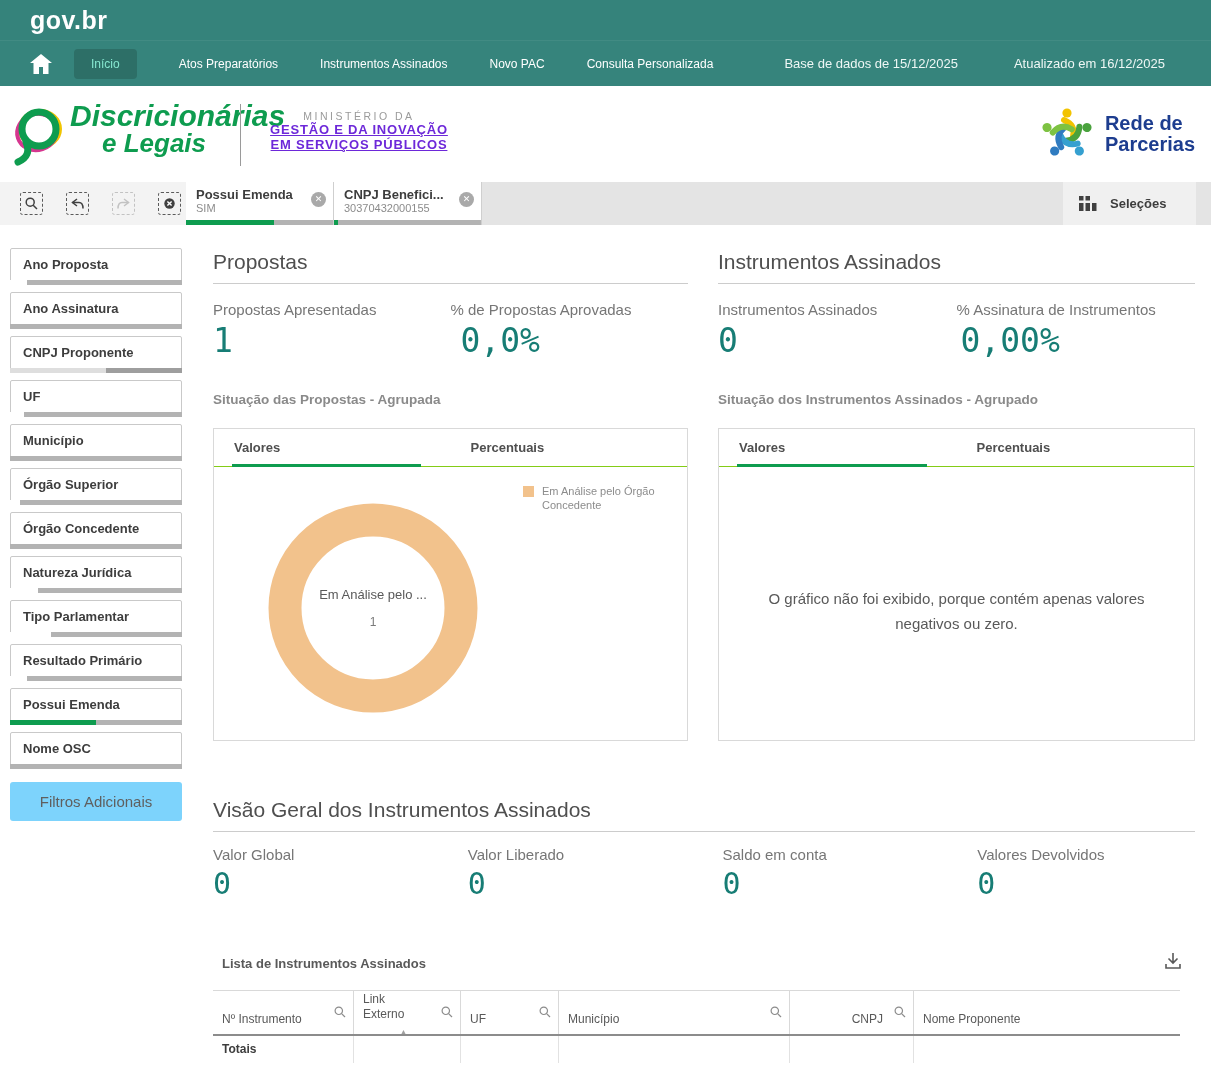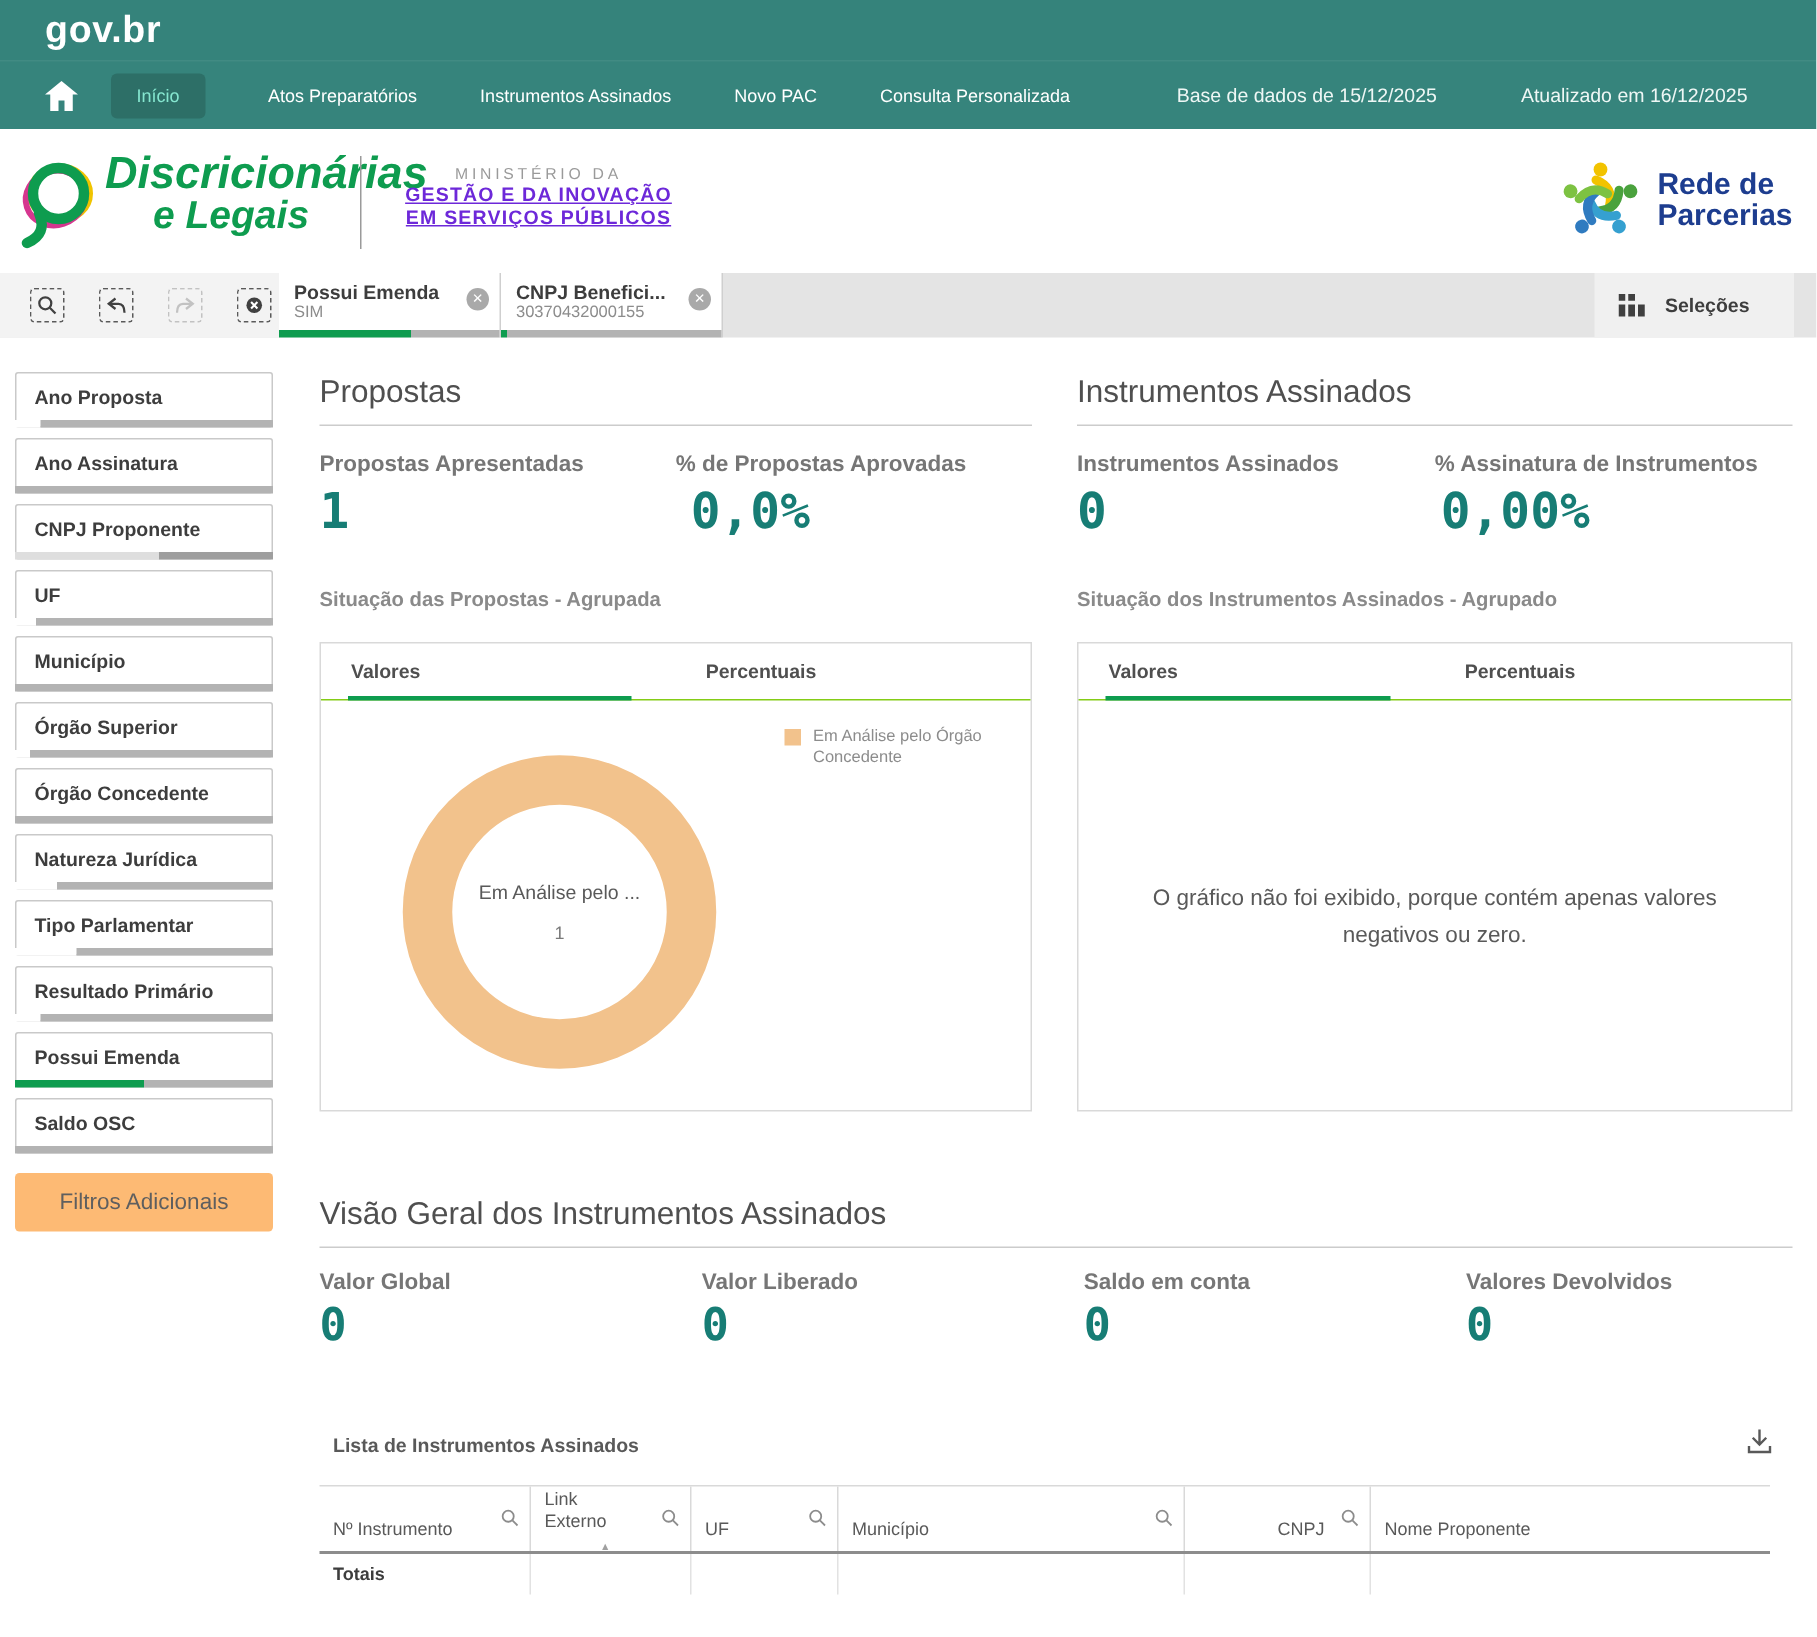--- a/index.html
+++ b/index.html
@@ -49,29 +49,29 @@
                     display:flex; align-items:center; gap:13px; padding-left:16px; cursor:pointer; }
   .selections-label { font-weight:bold; font-size:13px; color:#3d3d3d; }
 
   
   .sidebar { position:absolute; left:10px; top:248px; width:172px; }
   .filterbox { position:relative; height:37px; margin-bottom:7px; border:1px solid #c9c9c9; border-radius:2px;
                background:#fff; cursor:pointer; }
   .fb-label { font-size:13px; font-weight:bold; color:#3d3d3d; padding:8px 0 0 12px; white-space:nowrap; overflow:hidden; }
   .fb-bar { position:absolute; left:-1px; right:-1px; bottom:-1px; height:5px; display:flex; }
   .fb-bar div { height:100%; }
-  .filters-btn { margin-top:4px; height:39px; background:#fdba74; border-radius:3px; color:#5f5f5f;
+  .filters-btn { margin-top:4px; height:39px; background:#7dd3fc; border-radius:3px; color:#5f5f5f;
                  font-size:15px; display:flex; align-items:center; justify-content:center; cursor:pointer; }
 
   
   .kpi-sec { position:absolute; }
   .sec-title { font-size:21px; font-weight:400; color:#4f4f4f; }
   .sec-rule { border:none; border-top:1px solid #ccc; margin-top:9px; }
   .kpi-row { display:flex; margin-top:17px; }
-  .kpi { width:50%;font-weight:bold; }
+  .kpi { width:50%; }
   .kpi-label { font-size:15px; color:#767676; }
   .kpi-value { font-family:"DejaVu Sans Mono", monospace; font-size:33px; color:#177d75; margin-top:3px; }
 
   .subhead { position:absolute; font-size:13.5px; font-weight:bold; color:#8a8a8a; }
 
   
   .chartbox { position:absolute; top:428px; height:313px; border:1px solid #d9d9d9; background:#fff; }
   .tabrow { display:flex; height:38px; border-bottom:1px solid #84cc16; }
   .tab { width:50%; font-size:13px; font-weight:bold; color:#4f4f4f; padding:11px 0 0 20px; position:relative; cursor:pointer; }
   .tab.active::after { content:""; position:absolute; left:18px; right:30px; bottom:-1px; height:3px; background:#0e9c4f; }
@@ -329,21 +329,21 @@
 
   <div class="filterbox">
     <div class="fb-label">Possui Emenda</div>
     <div class="fb-bar">
           <div style="width: 50%; background: rgb(14, 156, 79);"></div>
           <div style="width: 50%; background: rgb(179, 179, 179);"></div>
         </div>
   </div>
 
   <div class="filterbox">
-    <div class="fb-label">Saldo OSC</div>
+    <div class="fb-label">Nome OSC</div>
     <div class="fb-bar">
           <div style="width: 100%; background: rgb(179, 179, 179);"></div>
         </div>
   </div>
 </div>
   <div class="filters-btn" style="position:absolute; left:10px; top:778px; width:172px;">Filtros Adicionais</div>
 
   <div class="kpi-sec" style="left:213px; top:250px; width:475px;">
     <div class="sec-title">Propostas</div>
     <hr class="sec-rule">

